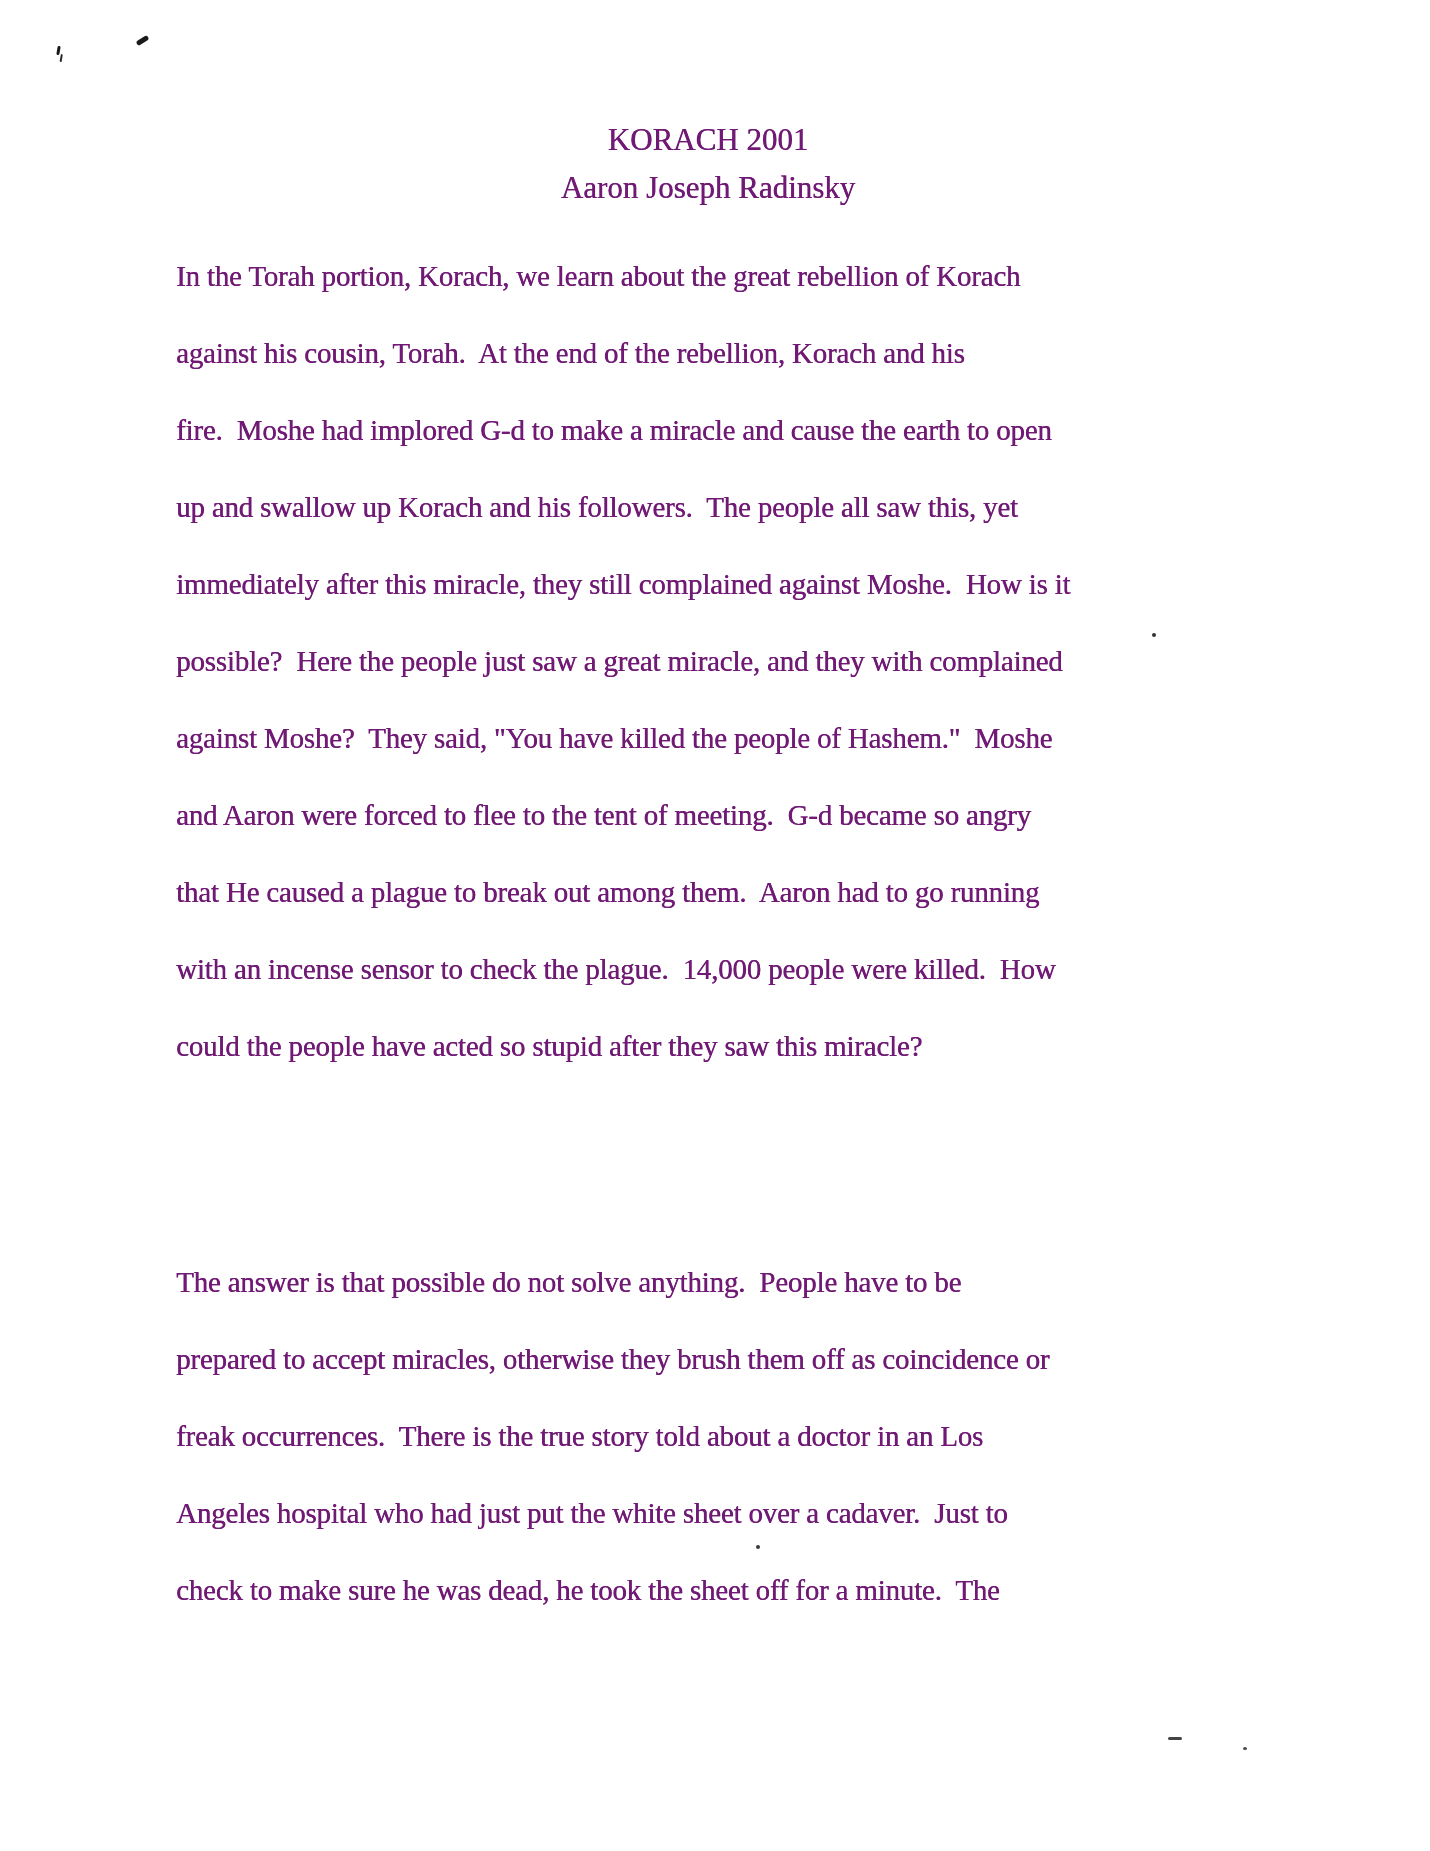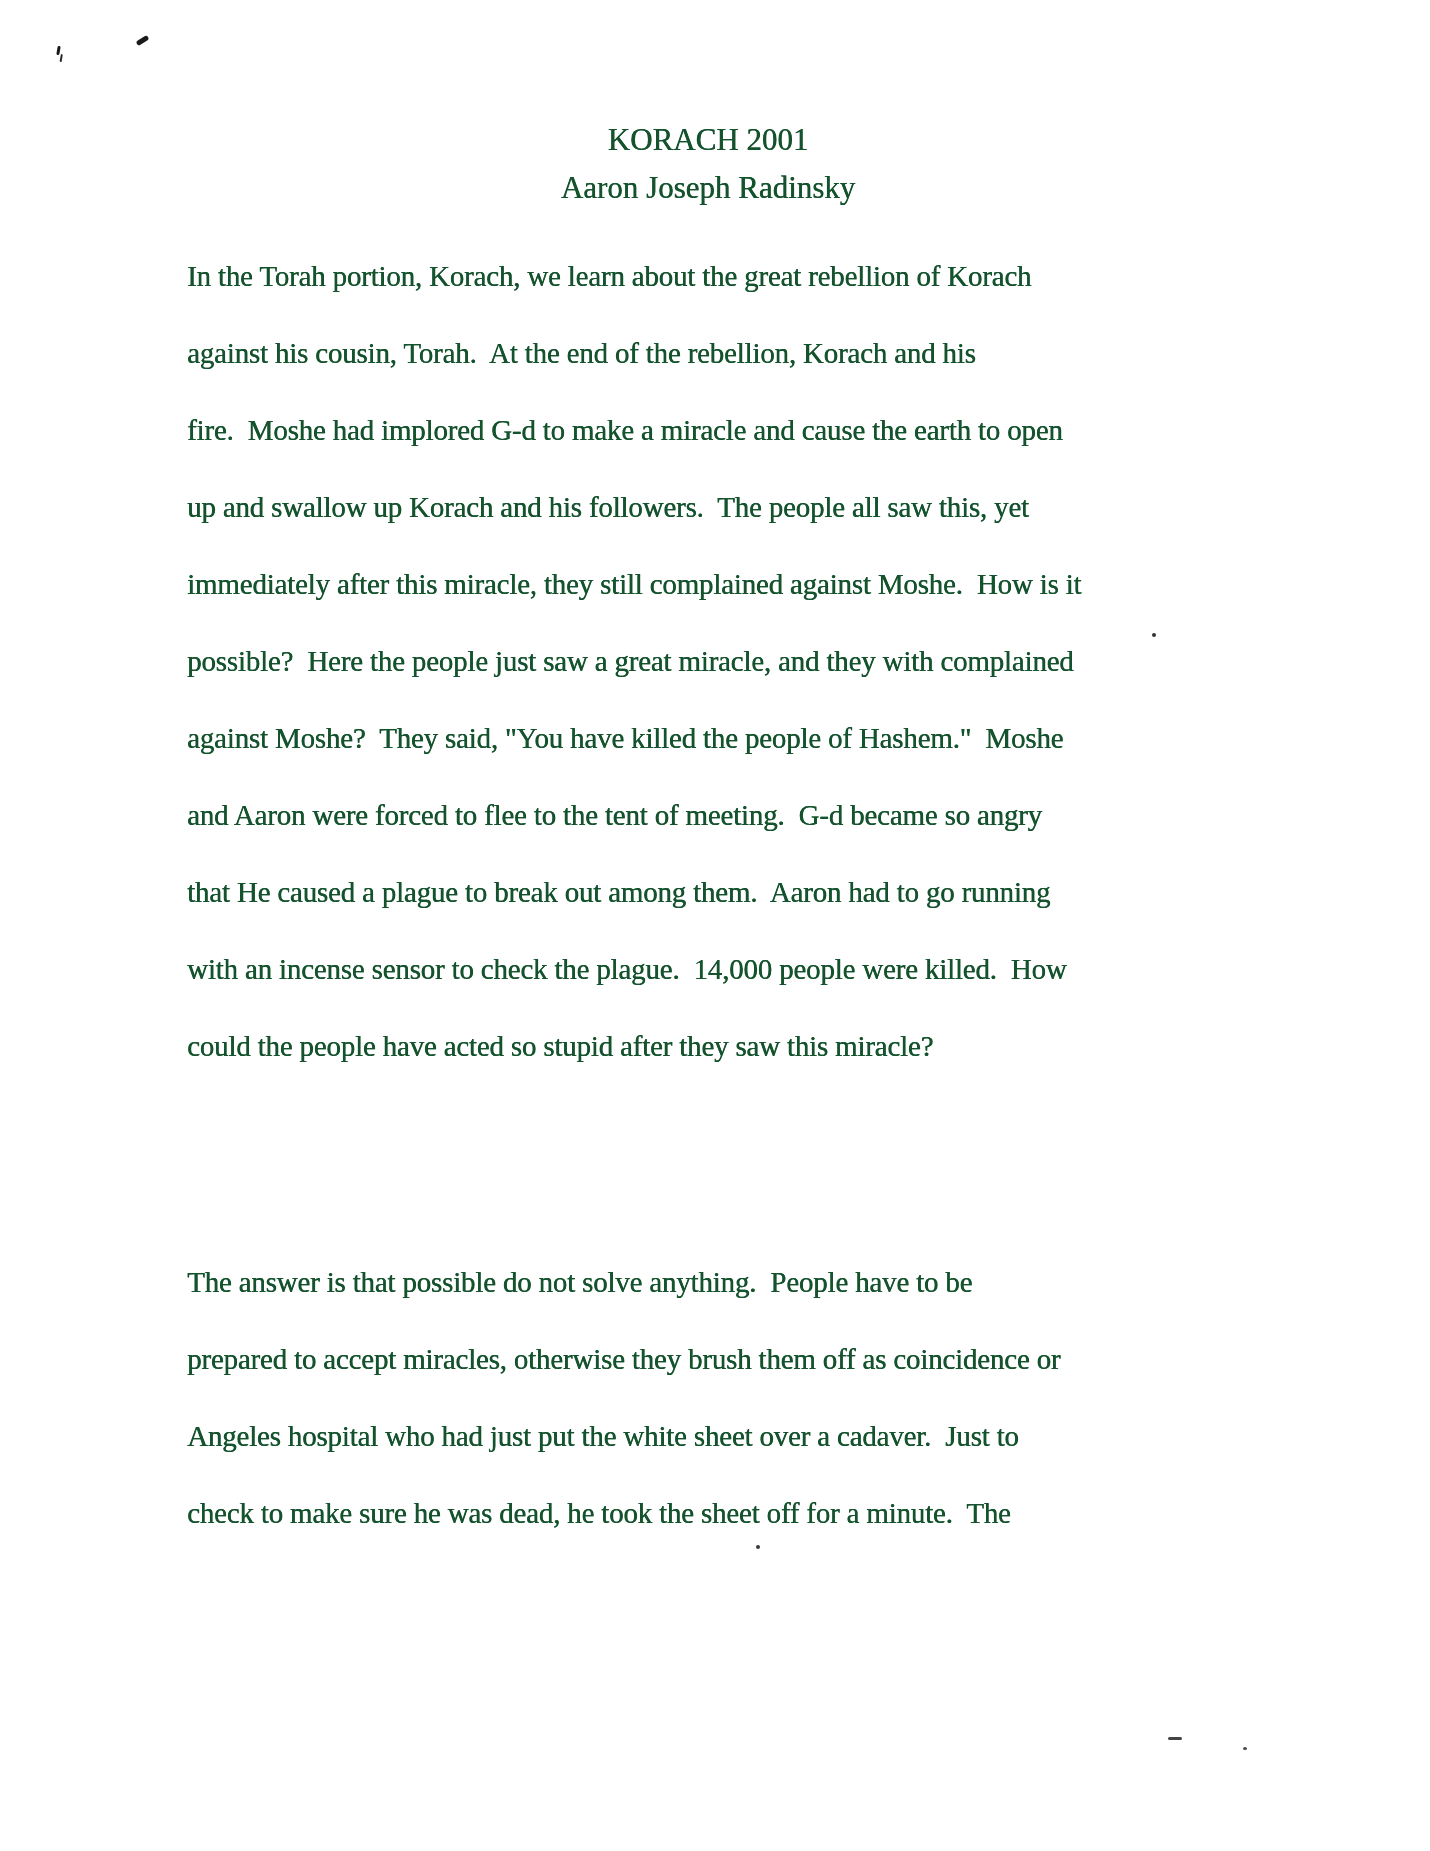--- a/index.html
+++ b/index.html
@@ -7,40 +7,40 @@
     padding: 0;
     background: #ffffff;
   }
   .page {
     position: relative;
     width: 1430px;
     height: 1851px;
     background: #ffffff;
     overflow: hidden;
     font-family: "Liberation Serif", "DejaVu Serif", serif;
-    color: #14532d;
+    color: #701a75;
   }
   
   .title-block {
     position: absolute;
     top: 116px;
     left: 187px;
     width: 1042px;
     text-align: center;
   }
   .title-line {
     font-size: 31px;
     line-height: 48px;
     white-space: pre;
     text-shadow: 0.4px 0 0 currentColor;
   }
   
   .para {
     position: absolute;
-    left: 187px;
+    left: 176px;
     width: 1100px;
   }
   .para-1 { top: 238px; }
   .para-2 { top: 1244px; }
   .line {
     height: 77px;
     line-height: 77px;
     font-size: 29px;
     letter-spacing: -0.2px;
     white-space: pre;
@@ -116,17 +116,18 @@
     <div class="line">against Moshe?  They said, "You have killed the people of Hashem."  Moshe</div>
     <div class="line">and Aaron were forced to flee to the tent of meeting.  G-d became so angry</div>
     <div class="line">that He caused a plague to break out among them.  Aaron had to go running</div>
     <div class="line">with an incense sensor to check the plague.  14,000 people were killed.  How</div>
     <div class="line">could the people have acted so stupid after they saw this miracle?</div>
   </div>
 
   <div class="para para-2">
     <div class="line">The answer is that possible do not solve anything.  People have to be</div>
     <div class="line">prepared to accept miracles, otherwise they brush them off as coincidence or</div>
+    <div class="line">freak occurrences.  There is the true story told about a doctor in an Los</div>
     <div class="line">Angeles hospital who had just put the white sheet over a cadaver.  Just to</div>
     <div class="line">check to make sure he was dead, he took the sheet off for a minute.  The</div>
   </div>
 
 </div>
 
 </body></html>

